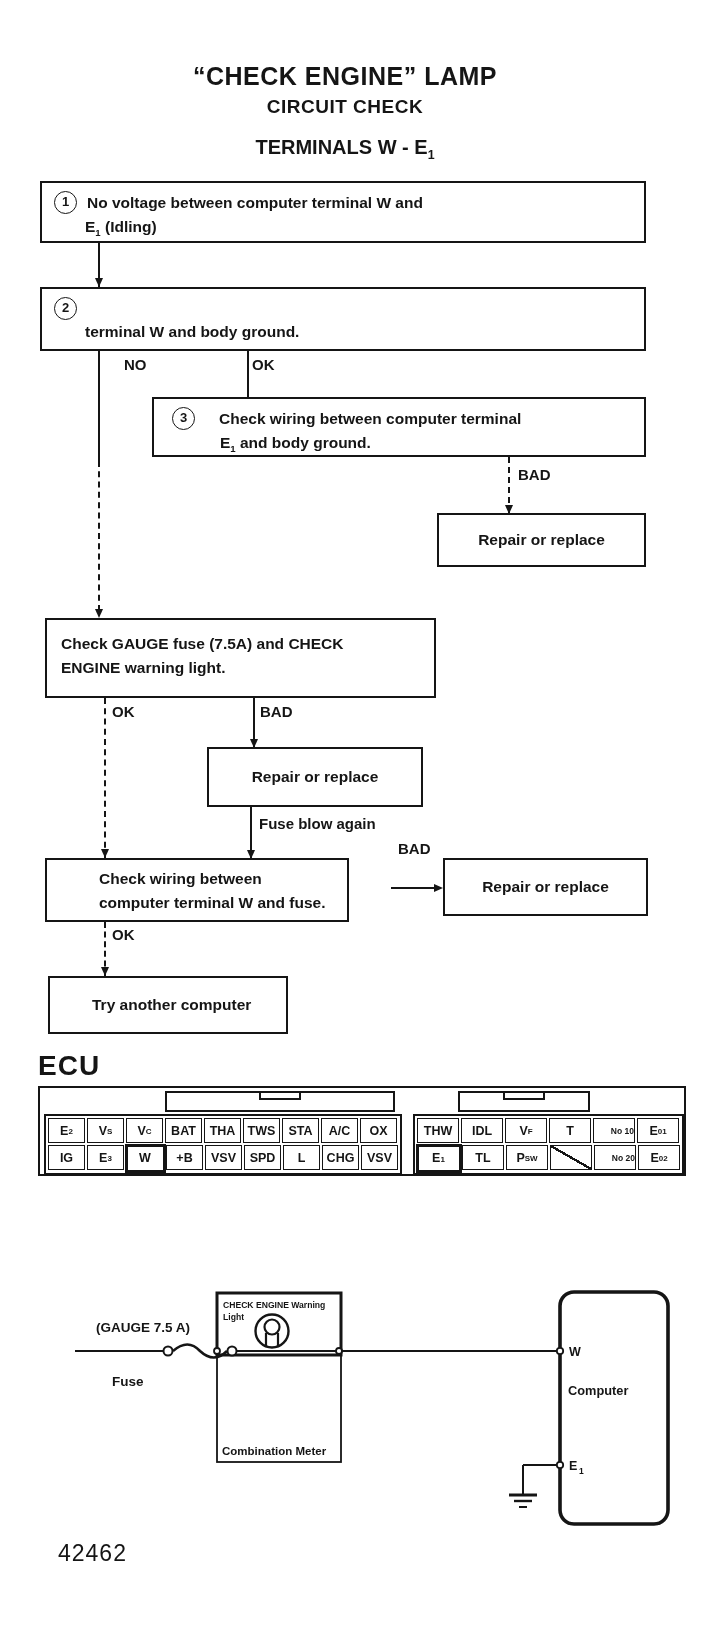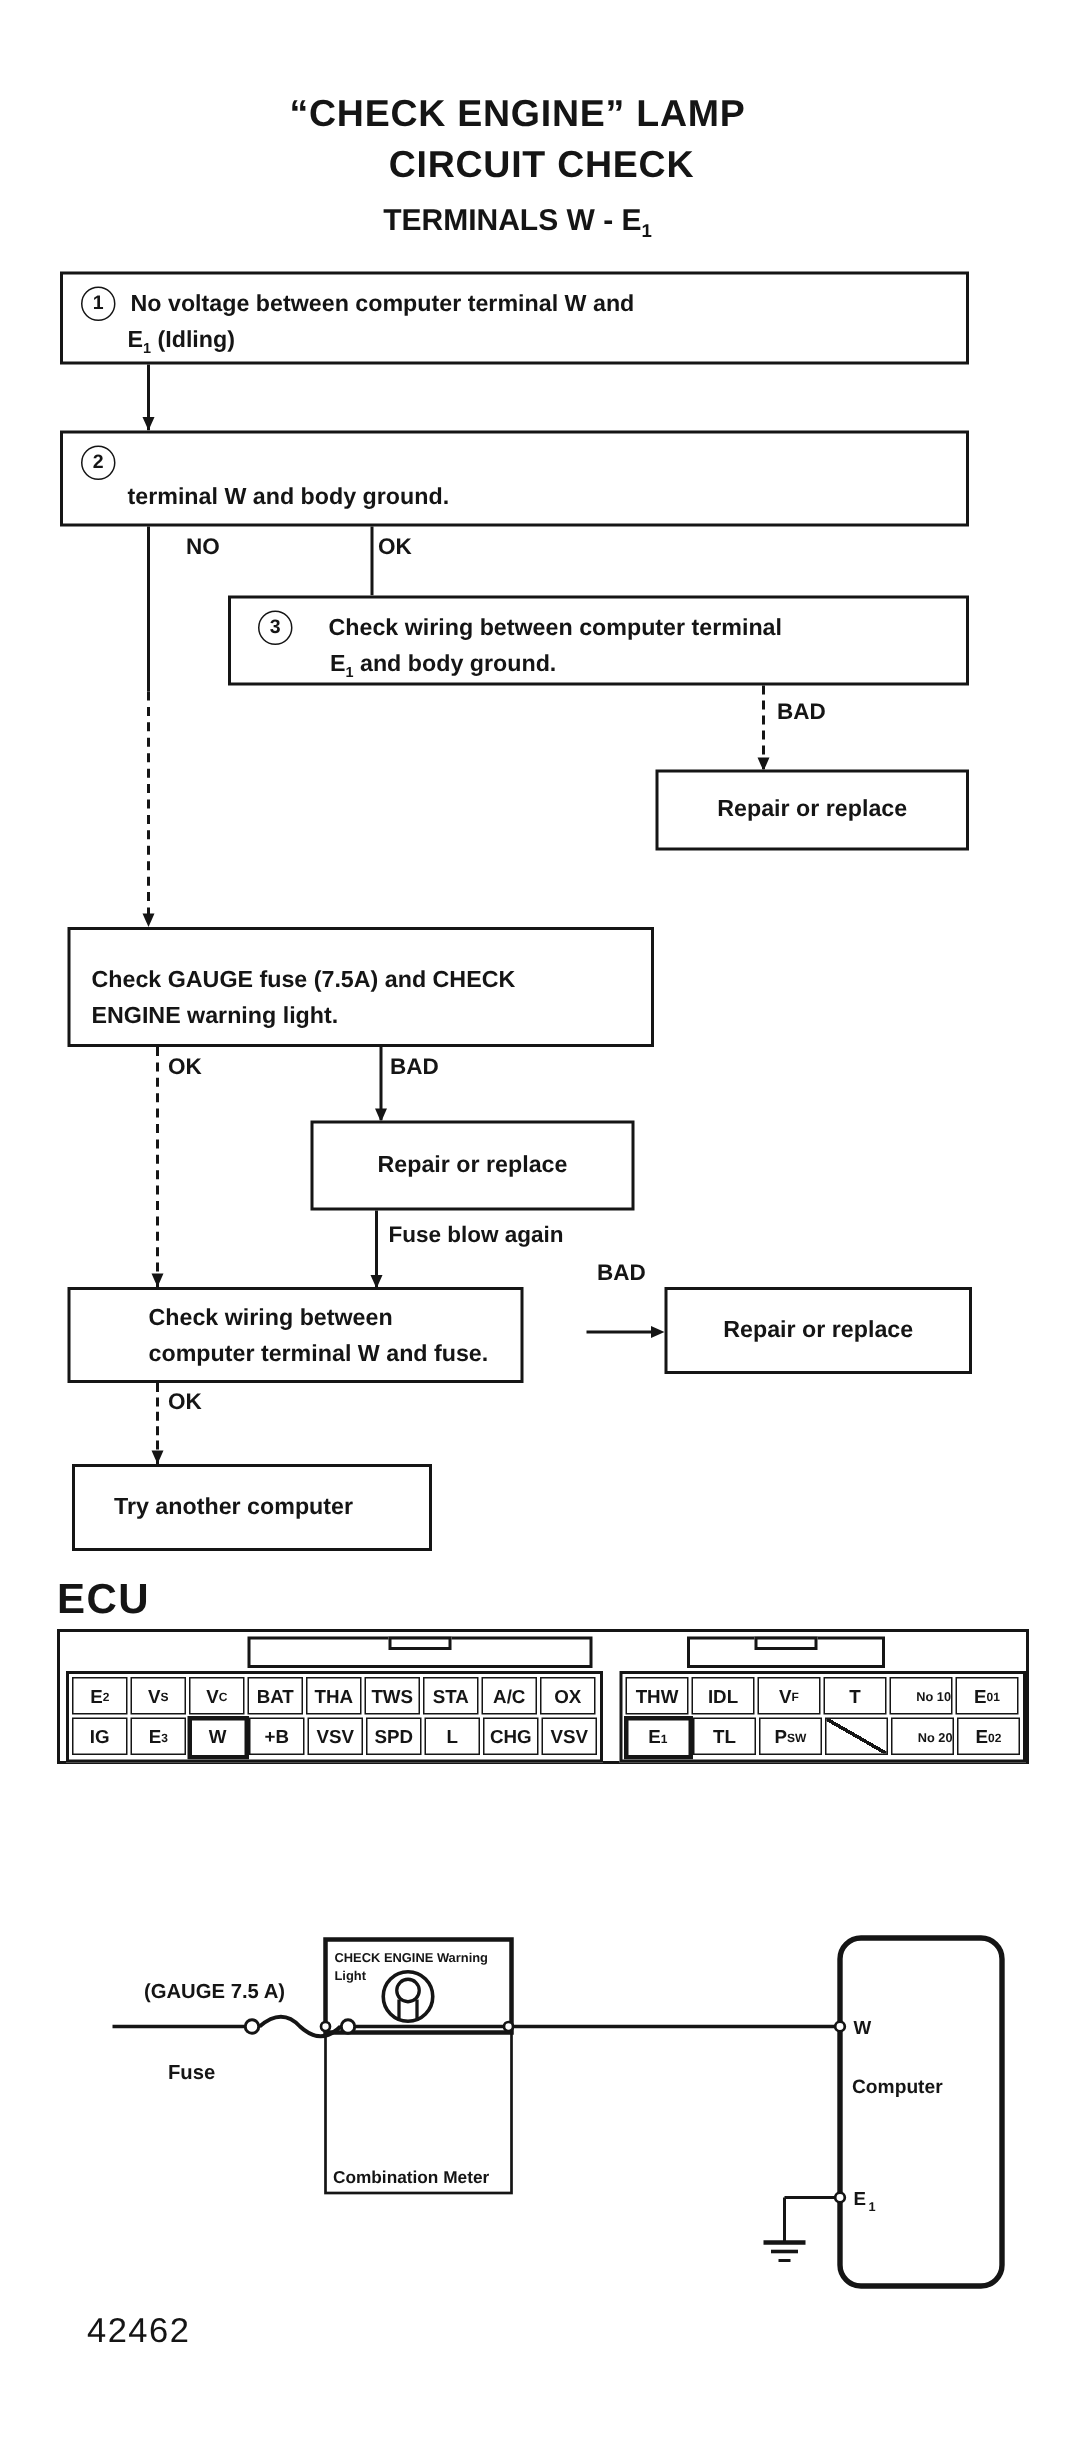--- a/index.html
+++ b/index.html
@@ -1,20 +1,20 @@
 <!DOCTYPE html>
 <html><head>
 <meta charset="utf-8">
 <style>
   html,body{margin:0;padding:0;background:#fff;}
   #page{position:relative;width:721px;height:1639px;background:#fff;
         font-family:"Liberation Sans",sans-serif;color:#151515;overflow:hidden;}
   .ttl{position:absolute;left:0;width:690px;text-align:center;font-weight:700;}
   .t1{top:62px;font-size:25px;letter-spacing:.5px;}
-  .t2{top:96px;font-size:25px;letter-spacing:.5px;margin-left:16px;}
+  .t2{top:96px;font-size:19px;letter-spacing:.5px;}
   .t3{top:136px;font-size:20px;}
   sub{font-size:.62em;}
   .fbox{position:absolute;border:2.5px solid #151515;background:#fff;
         font-size:15.5px;font-weight:600;line-height:1.55;box-sizing:border-box;}
   .fbox .pad{padding:8px 12px;}
   .cnum{display:inline-flex;width:21px;height:21px;border:1.6px solid #151515;border-radius:50%;
         align-items:center;justify-content:center;font-size:13px;font-weight:700;
         vertical-align:-3px;margin-right:10px;flex:none;}
   .row1{display:flex;align-items:flex-start;}
   .ind{margin-left:31px;}
@@ -98,21 +98,21 @@
 
   <div class="vline vdash" style="left:508px;top:457px;height:56px;"></div>
   <div class="blabel" style="left:518px;top:466px;">BAD</div>
   <div class="arrd" style="left:504.5px;top:505px;"></div>
 
   <div class="fbox" style="left:437px;top:513px;width:209px;height:54px;">
     <div class="ctr">Repair or replace</div>
   </div>
 
   <div class="fbox" style="left:45px;top:618px;width:391px;height:80px;">
-    <div class="pad" style="padding:22px 14px;">
+    <div class="pad" style="padding:12px 14px;">
       <div>Check GAUGE fuse (7.5A) and CHECK</div>
       <div>ENGINE warning light.</div>
     </div>
   </div>
 
   <div class="blabel" style="left:112px;top:703px;">OK</div>
   <div class="blabel" style="left:260px;top:703px;">BAD</div>
 
   <div class="vline vdash" style="left:104px;top:698px;height:160px;"></div>
   <div class="arrd" style="left:100.5px;top:849px;"></div>
@@ -141,21 +141,21 @@
 
   <div class="fbox" style="left:443px;top:858px;width:205px;height:58px;">
     <div class="ctr">Repair or replace</div>
   </div>
 
   <div class="blabel" style="left:112px;top:926px;">OK</div>
   <div class="vline vdash" style="left:104px;top:922px;height:54px;"></div>
   <div class="arrd" style="left:100.5px;top:967px;"></div>
 
   <div class="fbox" style="left:48px;top:976px;width:240px;height:58px;">
-    <div class="ctr" style="justify-content:flex-start;padding-left:26px;">Try another computer</div>
+    <div class="ctr" style="justify-content:flex-start;padding-left:42px;">Try another computer</div>
   </div>
 
   <div class="ecu-label">ECU</div>
   <div class="ecu-outer"></div>
   <div class="tab" style="left:165px;top:1091px;width:230px;">
       <div class="notch"></div>
     </div>
   <div class="tab" style="left:458px;top:1091px;width:132px;">
       <div class="notch"></div>
     </div>

